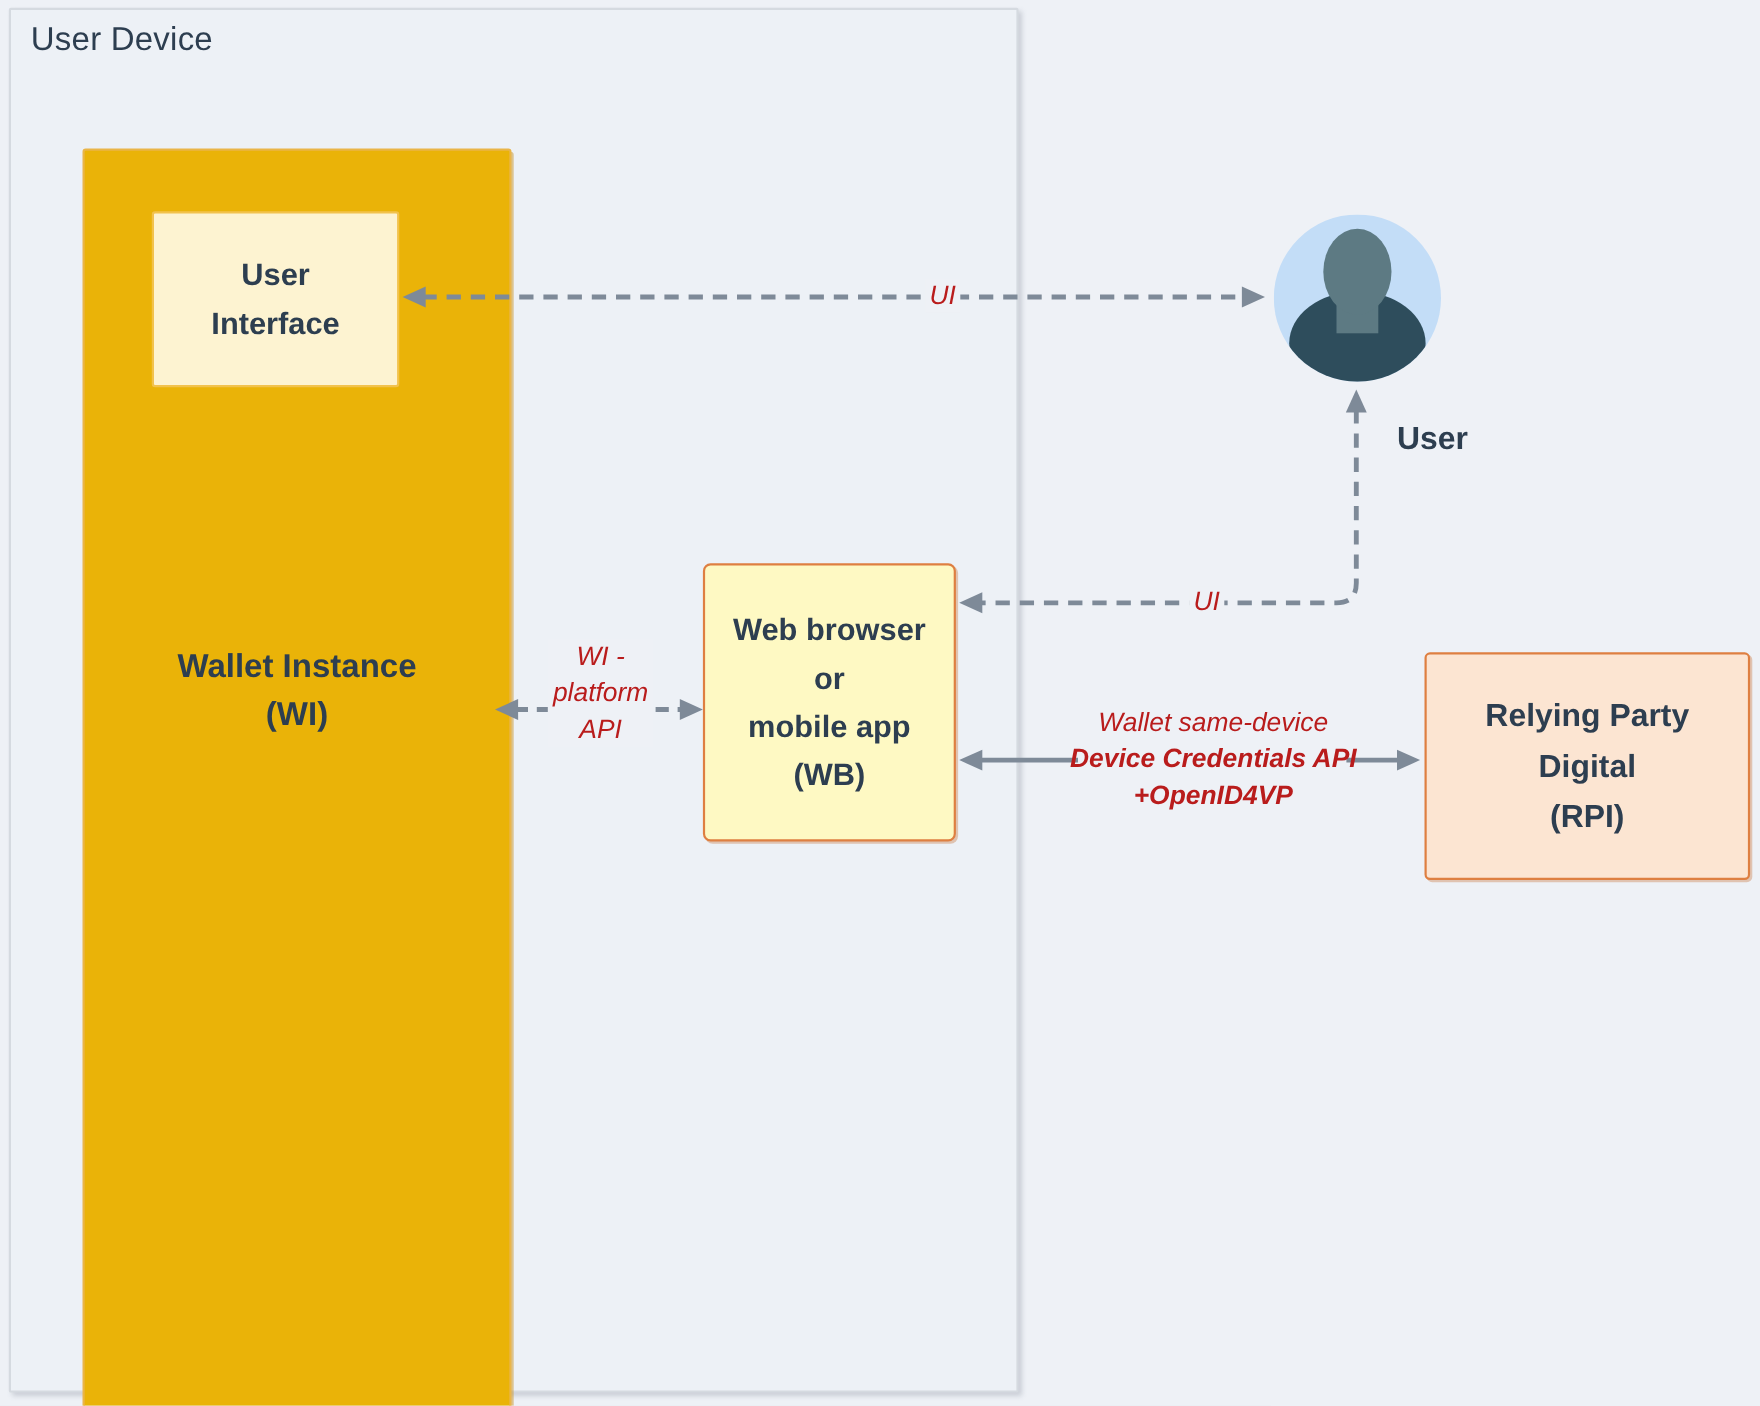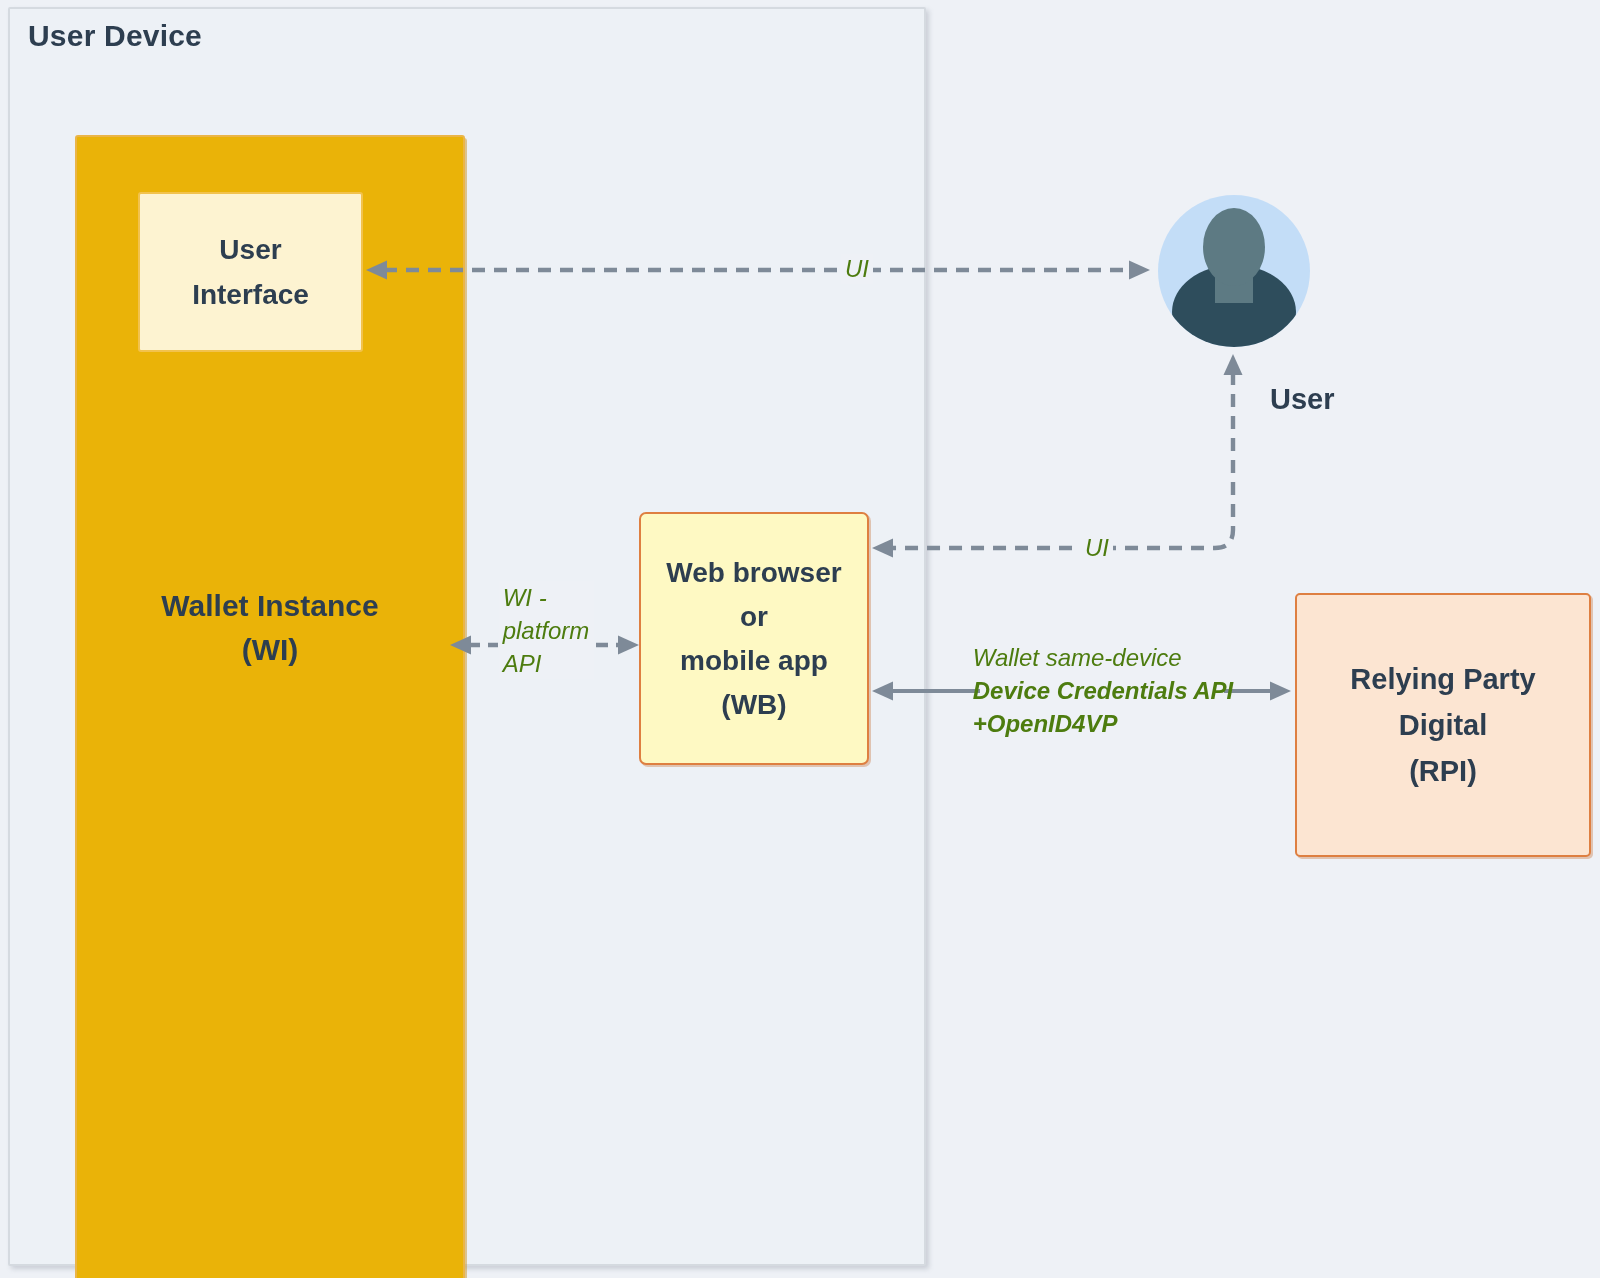--- a/index.html
+++ b/index.html
@@ -10,21 +10,21 @@
     color:#2d3e50;
   }
   .panel{
     position:absolute;left:8px;top:7px;width:918px;height:1259px;
     background:#edf1f6;border:2px solid #d5dae0;border-radius:2px;
     box-shadow:3px 3px 5px rgba(110,120,135,.28);
     box-sizing:border-box;
   }
   .panel-title{
     position:absolute;left:18px;top:10px;
-    font-size:30px;font-weight:bold;letter-spacing:.2px;
+    font-size:30px;font-weight:normal;letter-spacing:.2px;
   }
   .box{position:absolute;box-sizing:border-box;display:flex;flex-direction:column;align-items:center;justify-content:center;text-align:center;}
   .wallet-box{
     left:55px;top:135px;width:390px;height:1154px;
     background:#eab308;border:2px solid #eab548;border-radius:3px;
     box-shadow:2px 3px 0 rgba(204,156,58,.55);
     justify-content:flex-start;
     margin-left:20px;
   }
   .wallet-label{
@@ -36,35 +36,35 @@
     background:#fdf3d1;border:2px solid #f2c24d;border-radius:3px;
     font-size:28px;font-weight:bold;line-height:45px;
   }
   .wb-box{
     left:639px;top:512px;width:230px;height:253px;
     background:#fef9c3;border:2px solid #de7f41;border-radius:7px;
     box-shadow:2px 2px 0 rgba(198,110,48,.35);
     font-size:28px;font-weight:bold;line-height:44px;
   }
   .rpi-box{
-    left:1295px;top:593px;width:296px;height:264px;
+    left:1295px;top:593px;width:296px;height:207px;
     background:#fce5d2;border:2px solid #de7f41;border-radius:5px;
     box-shadow:2px 2px 0 rgba(198,110,48,.35);
     font-size:29px;font-weight:bold;line-height:46px;
   }
   .overlay{position:absolute;left:0;top:0;width:1600px;height:1278px;pointer-events:none;}
   .avatar{position:absolute;left:1158px;top:195px;width:152px;height:152px;}
   .user-label{
     position:absolute;left:1270px;top:383px;
     font-size:29px;font-weight:bold;
   }
   .edge-label{
     position:absolute;transform:translate(-50%,-50%);
-    font-style:italic;font-size:24px;white-space:nowrap;
-    color:#4d7c0f;
+    font-style:italic;font-size:24px;text-align:center;white-space:nowrap;
+    color:#b91c1c;
   }
   .edge-label.masked{background:#eef1f6;padding:1px 4px;}
   .ui-top-label{left:857px;top:269px;}
   .ui-mid-label{left:1097px;top:548px;}
   .wi-api-label{left:546px;top:630px;line-height:33px;background:#eef1f6;padding:0 4px;}
   .pres-label{left:1103px;top:690px;line-height:33px;}
   .bold-it{font-weight:bold;}
 </style>
 </head>
 <body>

